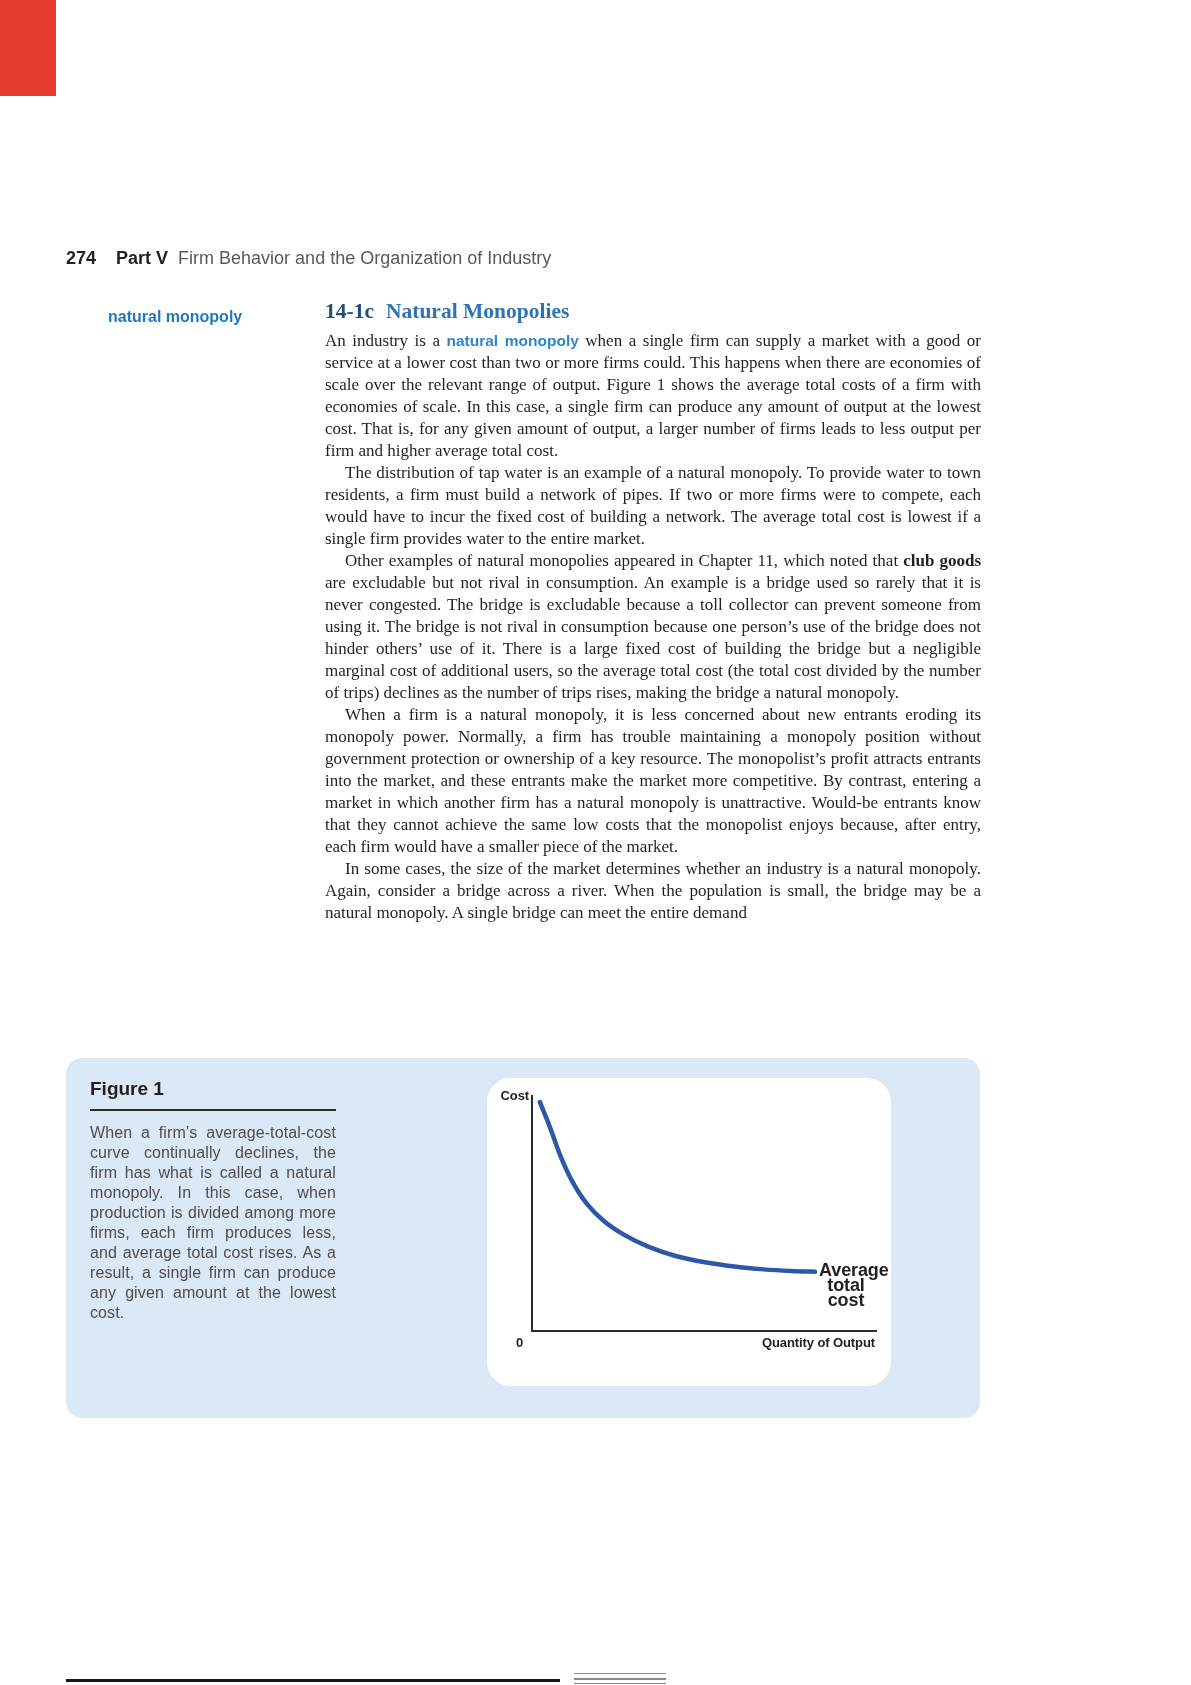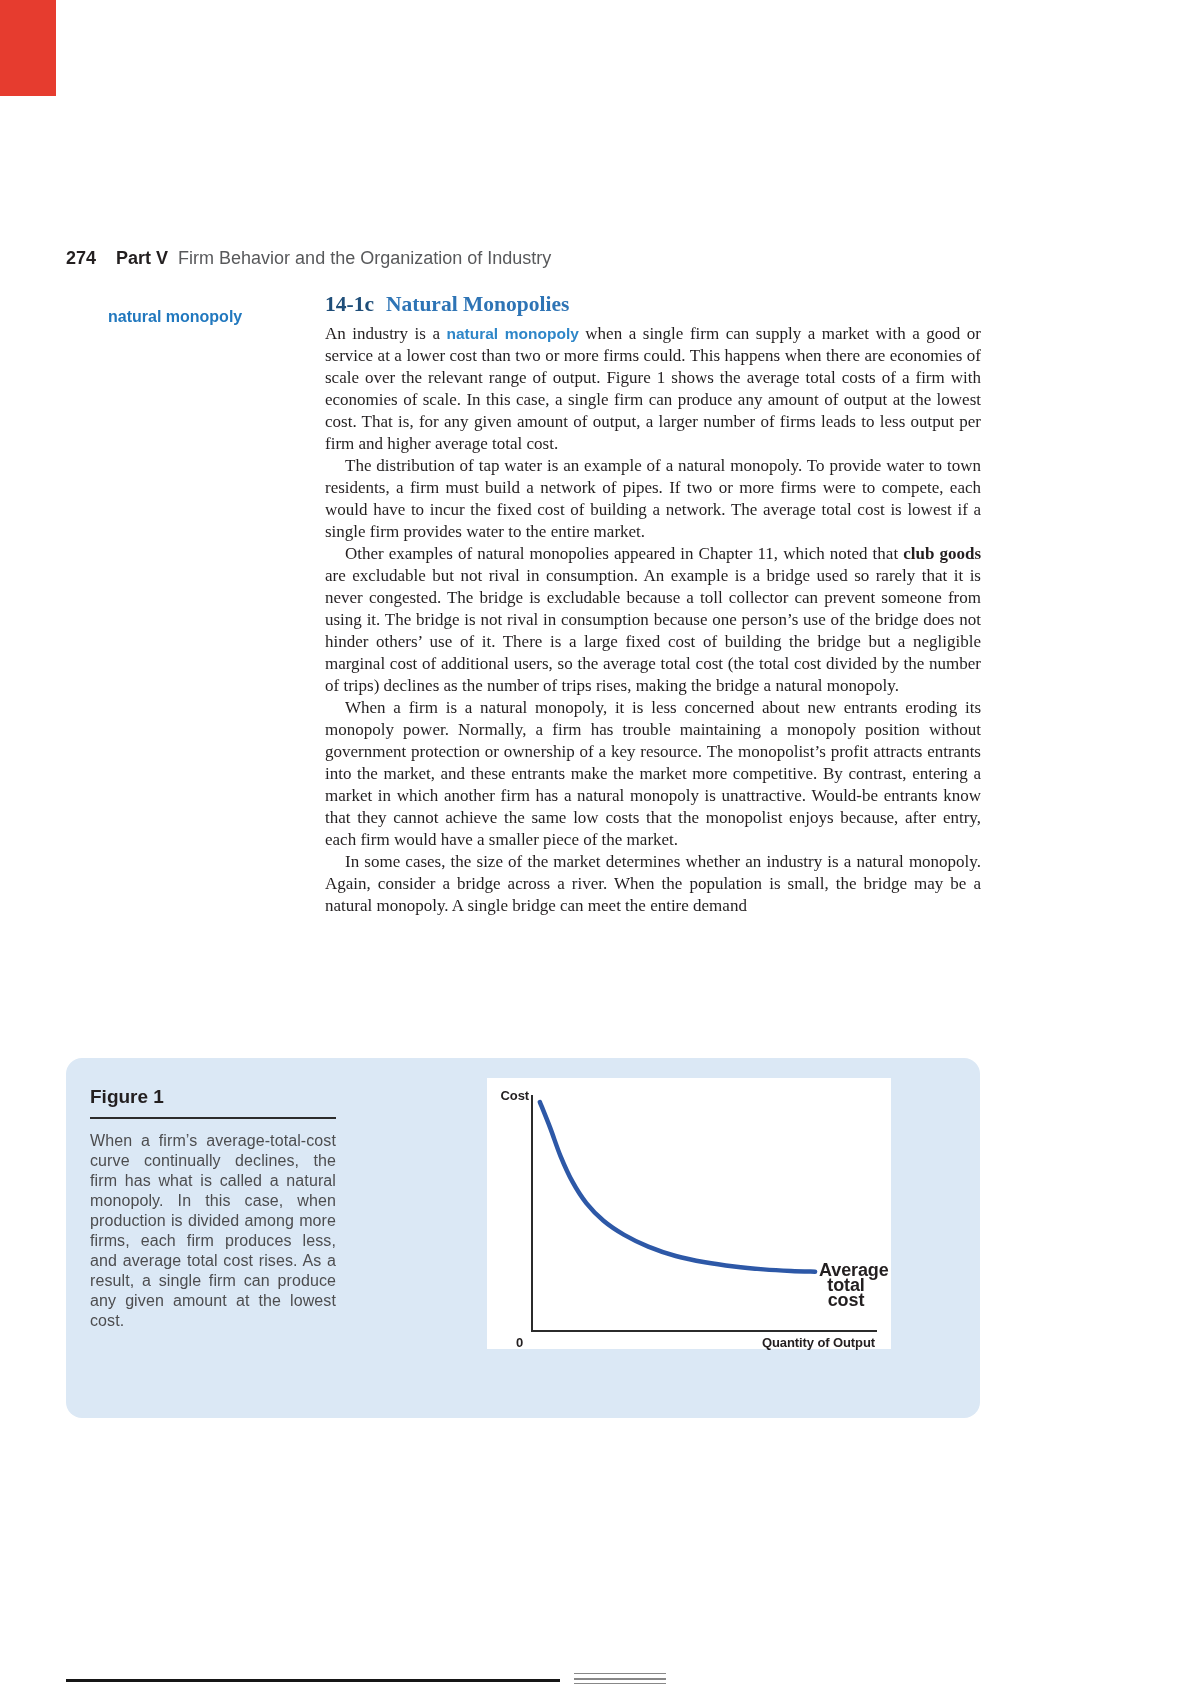--- a/index.html
+++ b/index.html
@@ -21,38 +21,38 @@
   .rh-part  { font-weight: bold; color: #231f20; margin-right: 10px; }
   .rh-title { color: #58595b; }
 
   
   .margin-note { position: absolute; left: 108px; top: 308px; width: 174px; }
   .mn-term { color: #2178be; font-weight: bold; font-size: 16px; margin-bottom: 9px; }
   .mn-def  { color: #58595b; font-size: 14.5px; line-height: 22px; }
 
   
   .main-col { position: absolute; left: 325px; top: 282px; width: 656px; }
-  .section-heading { font-family: "Liberation Serif", serif; font-size: 21.5px; line-height: 26px; margin: 9px 0 6px 0; }
+  .section-heading { font-family: "Liberation Serif", serif; font-size: 21.5px; line-height: 26px; margin: 16px 0 6px 0; }
   .sec-num   { color: #1f4e79; font-weight: bold; margin-right: 12px; }
   .sec-title { color: #2e74b5; font-weight: bold; }
 
   .body-para { font-family: "Liberation Serif", serif; font-size: 17px; line-height: 22px; color: #231f20; text-align: justify; margin: 0; }
   .body-para.indent { text-indent: 20px; }
   .seg-term { color: #2e86c8; font-weight: bold; font-family: "Liberation Sans", sans-serif; font-size: 15.5px; }
   .seg-bold { font-weight: bold; }
 
   
   .figure-box { position: absolute; left: 66px; top: 1058px; width: 914px; height: 360px; background: #dbe8f5; border-radius: 16px; }
-  .fig-left { position: absolute; left: 24px; top: 28px; width: 246px; }
+  .fig-left { position: absolute; left: 24px; top: 20px; width: 246px; }
   .fig-label { font-size: 19px; font-weight: bold; color: #231f20; padding-bottom: 9px; border-bottom: 2px solid #2b2b2b; }
   .fig-title { color: #2374b5; font-weight: bold; font-size: 15px; line-height: 19px; margin-top: 13px; }
   .fig-caption { color: #4d4d4f; font-size: 16px; line-height: 20px; text-align: justify; margin-top: 12px; letter-spacing: 0.1px; }
 
   
-  .chart-panel { position: absolute; left: 421px; top: 20px; width: 404px; height: 271px; background: #ffffff; }
+  .chart-panel { position: absolute; left: 421px; top: 20px; width: 404px; height: 308px; background: #ffffff; border-radius: 24px; }
   .plot-area { position: absolute; left: 44px; top: 17px; width: 344px; height: 235px;
                border-left: 2px solid #2b2b2b; border-bottom: 2px solid #2b2b2b; }
   .plot-area svg { position: absolute; left: 0; top: 0; width: 100%; height: 100%; overflow: visible; display: block; }
   .chart-lbl { position: absolute; font-weight: bold; font-size: 13px; color: #231f20; letter-spacing: -0.1px; }
   .lbl-cost { left: 4px; top: 10px; width: 38px; text-align: right; }
   .lbl-zero { left: 29px; top: 257px; }
   .lbl-qty  { right: 16px; top: 257px; }
   .curve-label { position: absolute; left: 332px; top: 185px; width: 54px; text-align: center;
                  font-weight: bold; font-size: 18px; line-height: 15px; color: #231f20; letter-spacing: -0.1px; }
 

